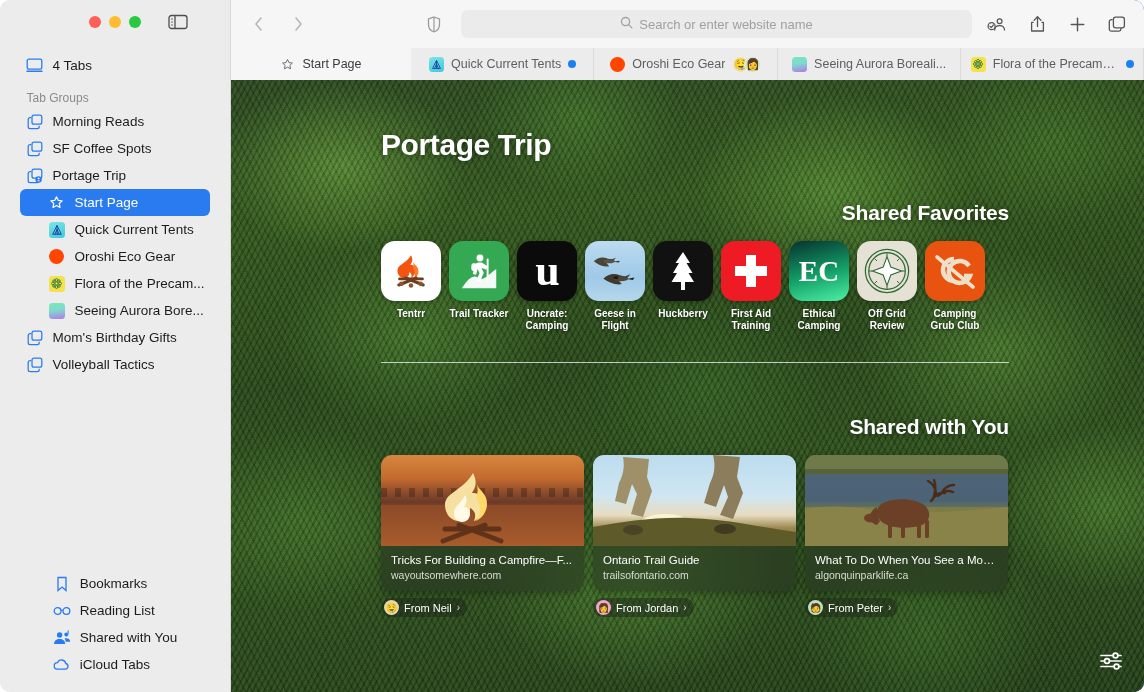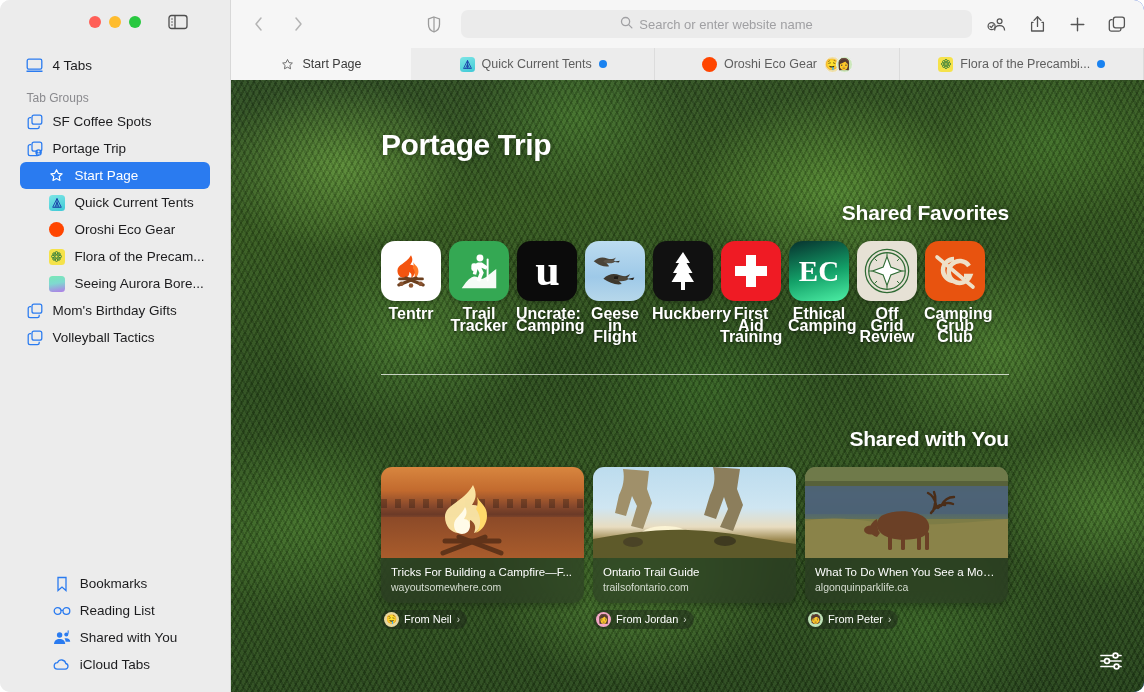--- a/index.html
+++ b/index.html
@@ -244,21 +244,21 @@
   .fav-tile {
     width: 60px; height: 60px;
     border-radius: 14px;
     display: flex; align-items: center; justify-content: center;
     overflow: hidden;
     position: relative;
     box-shadow: 0 1px 4px rgba(0,0,0,.3);
   }
   .fav-name {
     margin-top: 7px;
-    font-size: 16px;
+    font-size: 10px;
     line-height: 11.5px;
     text-align: center;
     color: #fff;
     font-weight: 600;
     text-shadow: 0 1px 3px rgba(0,0,0,.6);
     max-width: 62px;
   }
 
   .divider {
     height: 1px;
@@ -352,20 +352,29 @@
           <svg width="17" height="15" viewBox="0 0 17 15" fill="none" stroke="#2a7bf0" stroke-width="1.3">
             <rect x="1.2" y="1.2" width="14.6" height="10" rx="1.6"></rect>
             <line x1="0.5" y1="13.3" x2="16.5" y2="13.3" stroke-width="1.4"></line>
           </svg>
         </span>
         <span>4 Tabs</span>
       </div>
 
       <div class="side-header">Tab Groups</div>
 
+      <div class="side-row">
+        <span class="ico">
+          <svg width="16" height="16" viewBox="0 0 16 16" fill="none" stroke="#2a7bf0" stroke-width="1.25">
+            <rect x="5" y="1.2" width="9.8" height="9" rx="2"></rect>
+            <path d="M4.2 3.6H3.1A1.9 1.9 0 0 0 1.2 5.5v7.3a1.9 1.9 0 0 0 1.9 1.9h7.2a1.9 1.9 0 0 0 1.9-1.9v-1"></path>
+          </svg>
+        </span>
+        <span>Morning Reads</span>
+      </div>
 
       <div class="side-row">
         <span class="ico">
           <svg width="16" height="16" viewBox="0 0 16 16" fill="none" stroke="#2a7bf0" stroke-width="1.25">
             <rect x="5" y="1.2" width="9.8" height="9" rx="2"></rect>
             <path d="M4.2 3.6H3.1A1.9 1.9 0 0 0 1.2 5.5v7.3a1.9 1.9 0 0 0 1.9 1.9h7.2a1.9 1.9 0 0 0 1.9-1.9v-1"></path>
           </svg>
         </span>
         <span>SF Coffee Spots</span>
       </div>
@@ -588,20 +597,24 @@
 
       <div class="tab normal">
         <span class="tfav circle" style="background:#ff4500;"></span>
         <span class="tlabel">Oroshi Eco Gear</span>
         <span class="avatar-pair">
           <span class="mini-av" style="background:#f0e0a8;">🤤</span>
           <span class="mini-av second" style="background:#cde8bd;">👩</span>
         </span>
       </div>
 
+      <div class="tab normal">
+        <span class="tfav" style="background:linear-gradient(170deg,#79e8b6 0%,#7fd9d0 45%,#b07ae8 100%);"></span>
+        <span class="tlabel">Seeing Aurora Boreali...</span>
+      </div>
 
       <div class="tab normal">
         <span class="tfav" style="background:#f5e24a;">
           <svg width="12" height="12" viewBox="0 0 14 14" fill="none" stroke="#2f7a3a" stroke-width="1">
             <circle cx="7" cy="7" r="1.6"></circle>
             <circle cx="7" cy="3.2" r="1.5"></circle>
               <circle cx="7" cy="10.8" r="1.5"></circle>
             <circle cx="3.2" cy="7" r="1.5"></circle>
               <circle cx="10.8" cy="7" r="1.5"></circle>
             <circle cx="4.3" cy="4.3" r="1.3"></circle>

